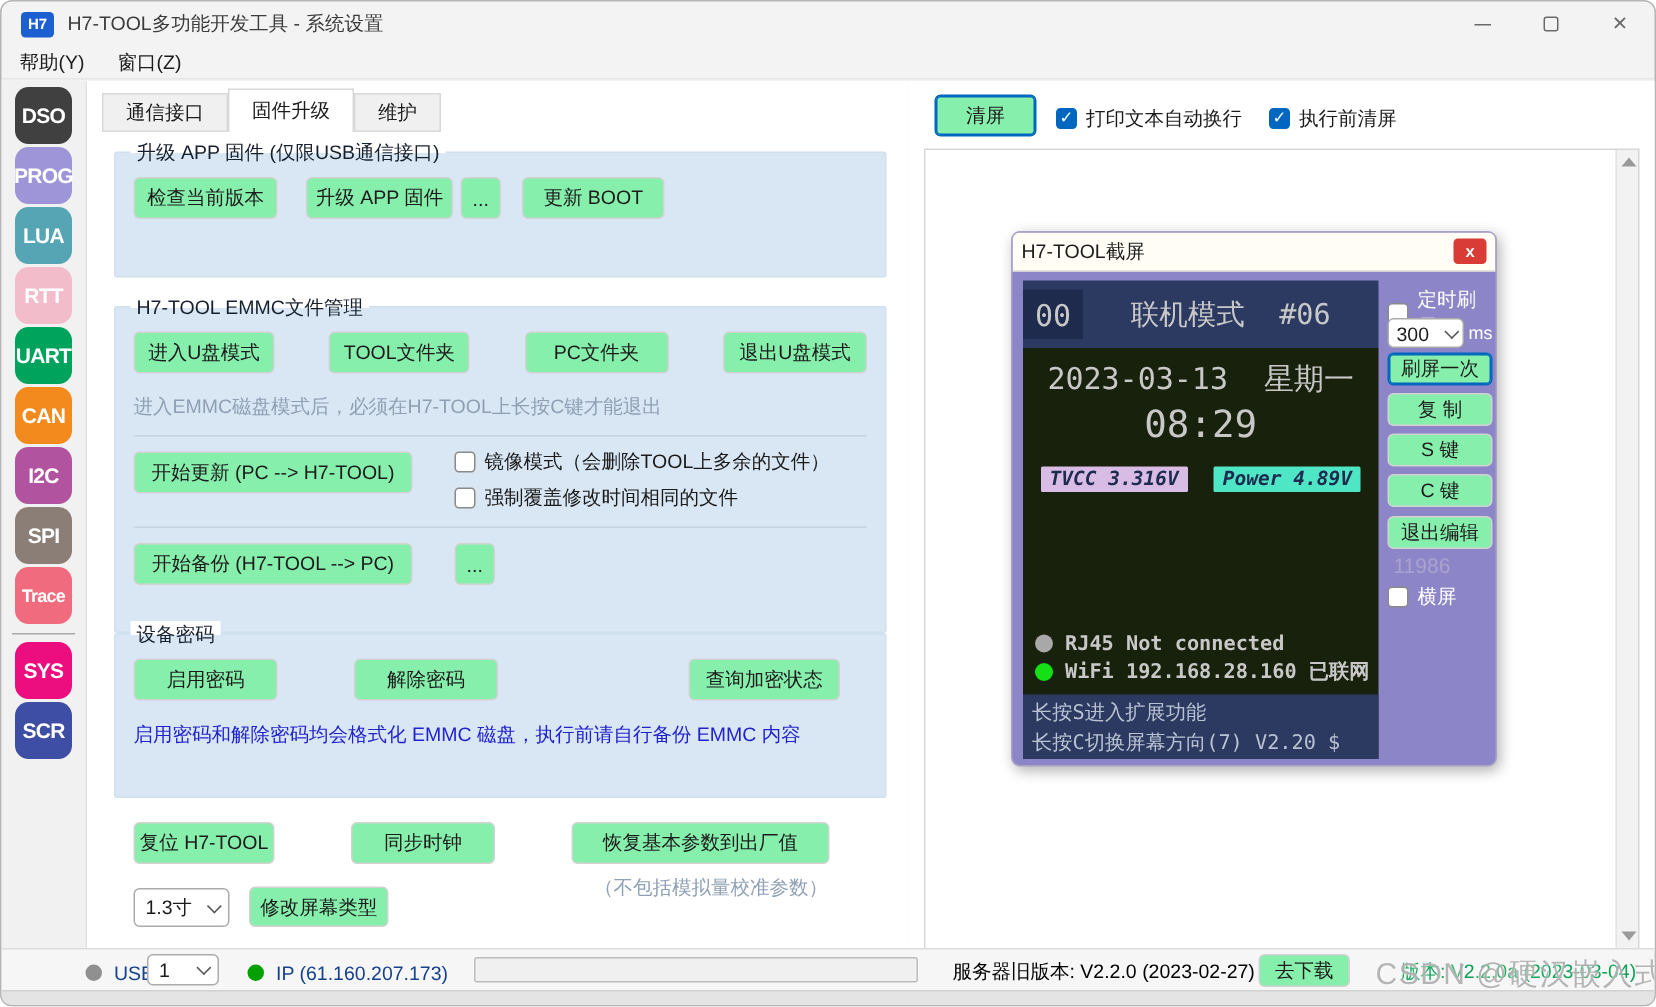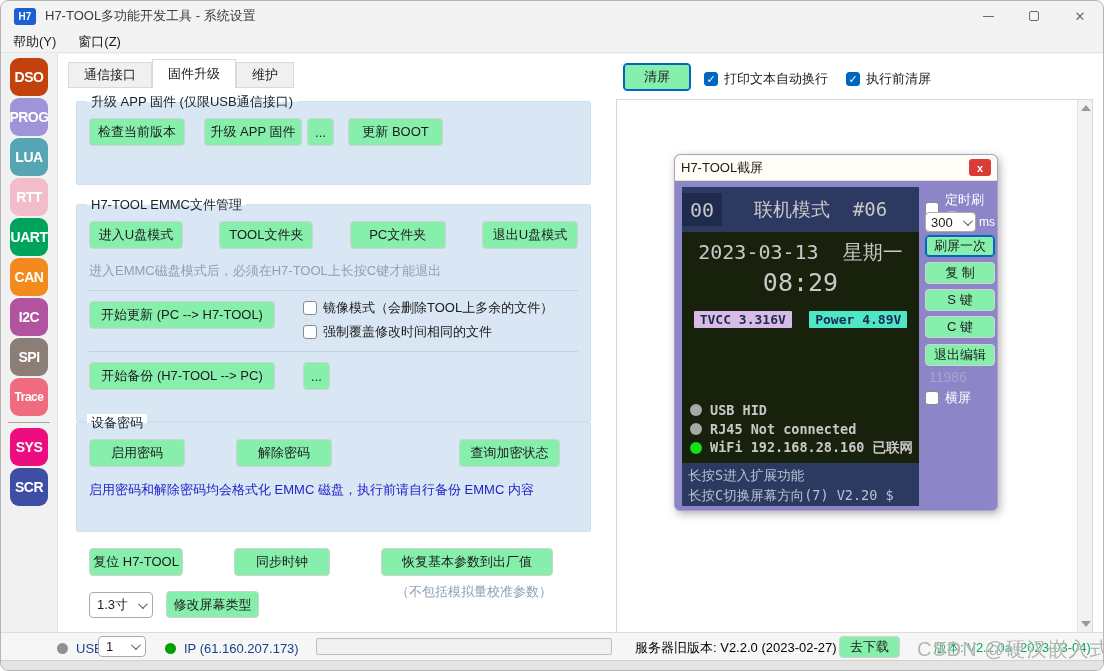--- a/index.html
+++ b/index.html
@@ -85,21 +85,21 @@
                 font-size:11px; font-weight:bold; display:flex; align-items:center; justify-content:center; }
   .screen { position:absolute; left:7px; top:32px; width:237px; height:319px;
             font-family:"DejaVu Sans Mono",monospace; display:flex; flex-direction:column; }
   .scr-header { height:45px; background:#2c3a61; display:flex; align-items:center; }
   .scr-num { width:40px; height:33px; background:#1e2b4d; color:#c8c8c8; font-size:20px;
              display:flex; align-items:center; justify-content:center; }
   .scr-mode { flex:1; text-align:center; color:#c8c8c8; font-size:19px; white-space:pre; }
   .scr-body { flex:1; background:#18210b; color:#c8c8c8; display:flex; flex-direction:column; overflow:hidden; }
   .scr-date { text-align:center; font-size:20px; margin-top:7px; white-space:pre; }
   .scr-time { text-align:center; font-size:25px; margin-top:2px; }
-  .scr-badges { display:flex; justify-content:space-around; margin-top:14px; padding:0 3px; }
+  .scr-badges { display:flex; justify-content:space-around; margin-top:14px; padding:0 3px;font-style:italic; }
   .badge { font-size:13px; font-weight:bold; padding:1px 6px; border-radius:1px; white-space:pre; }
   .scr-status { margin-top:auto; padding:0 0 6px 8px; }
   .scr-status-row { display:flex; align-items:center; gap:8px; height:19px; font-size:13.5px; font-weight:bold; }
   .dot { width:12px; height:12px; border-radius:50%; flex:none; }
   .scr-footer { height:43px; background:#2c3a61; color:#b9c2d2; font-size:13.5px; padding:2px 0 0 6px; line-height:20px; }
   .shot-controls { position:absolute; left:250px; top:32px; width:70px; height:319px; }
   .sc-item { position:absolute; left:0; width:70px; }
   .shot-cblabel { font-size:13px; color:#fff; }
   .mini-btn { width:70px; height:22px; font-size:13px; }
   .counter { color:#aaa3cf; font-size:14px; }
@@ -140,21 +140,21 @@
         </div>
     </div>
   </div>
 
   <div class="menubar">
     <span class="menuitem">帮助(Y)</span>
     <span class="menuitem">窗口(Z)</span>
   </div>
 
   <div class="sidebar">
-    <div class="side-btn" style="background-color: #c2410c;">DSO</div>
+    <div class="side-btn" style="background-color: #404040;">DSO</div>
     <div class="side-btn" style="background-color: rgb(157, 149, 216);">PROG</div>
     <div class="side-btn" style="background-color: rgb(86, 165, 181);">LUA</div>
     <div class="side-btn" style="background-color: rgb(242, 188, 203);">RTT</div>
     <div class="side-btn" style="background-color: rgb(0, 163, 92);">UART</div>
     <div class="side-btn" style="background-color: rgb(242, 138, 30);">CAN</div>
     <div class="side-btn" style="background-color: rgb(177, 83, 159);">I2C</div>
     <div class="side-btn" style="background-color: rgb(139, 126, 119);">SPI</div>
     <div class="side-btn small" style="background-color: rgb(241, 107, 126);">Trace</div>
     <div class="side-sep"></div>
     <div class="side-btn" style="background-color: rgb(236, 14, 126);">SYS</div>
@@ -265,24 +265,20 @@
       <div class="scr-body">
         <div class="scr-date">2023-03-13  星期一</div>
         <div class="scr-time">08:29</div>
         <div class="scr-badges">
           <span class="badge" style="color: rgb(28, 42, 78); background-color: rgb(217, 188, 230);">TVCC 3.316V</span>
           <span class="badge" style="color: rgb(28, 42, 78); background-color: rgb(79, 230, 198);">Power 4.89V</span>
         </div>
         <div class="scr-status">
           <div class="scr-status-row">
             <span class="dot" style="background-color: rgb(168, 168, 168);"></span>
-            <span>USB HID</span>
-          </div>
-          <div class="scr-status-row">
-            <span class="dot" style="background-color: rgb(168, 168, 168);"></span>
             <span>RJ45 Not connected</span>
           </div>
           <div class="scr-status-row">
             <span class="dot" style="background-color: rgb(21, 224, 21);"></span>
             <span>WiFi 192.168.28.160 已联网</span>
           </div>
         </div>
         <div class="scr-footer">
           <div>长按S进入扩展功能</div>
           <div>长按C切换屏幕方向(7) V2.20 $</div>

